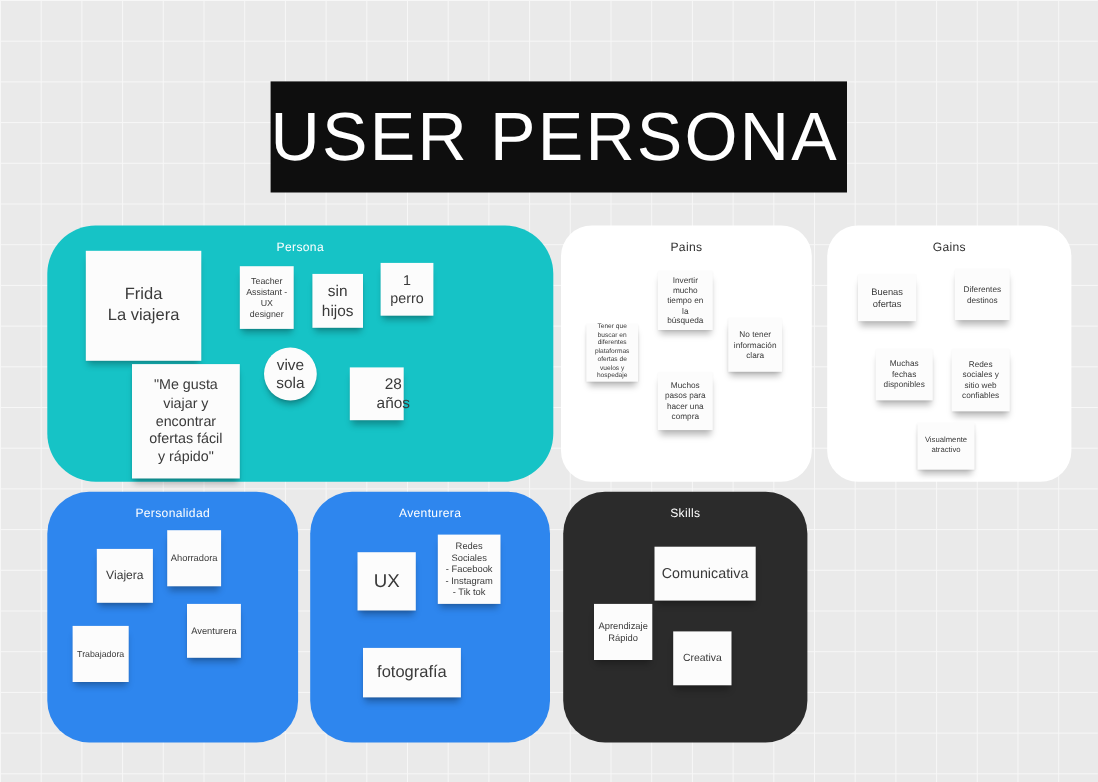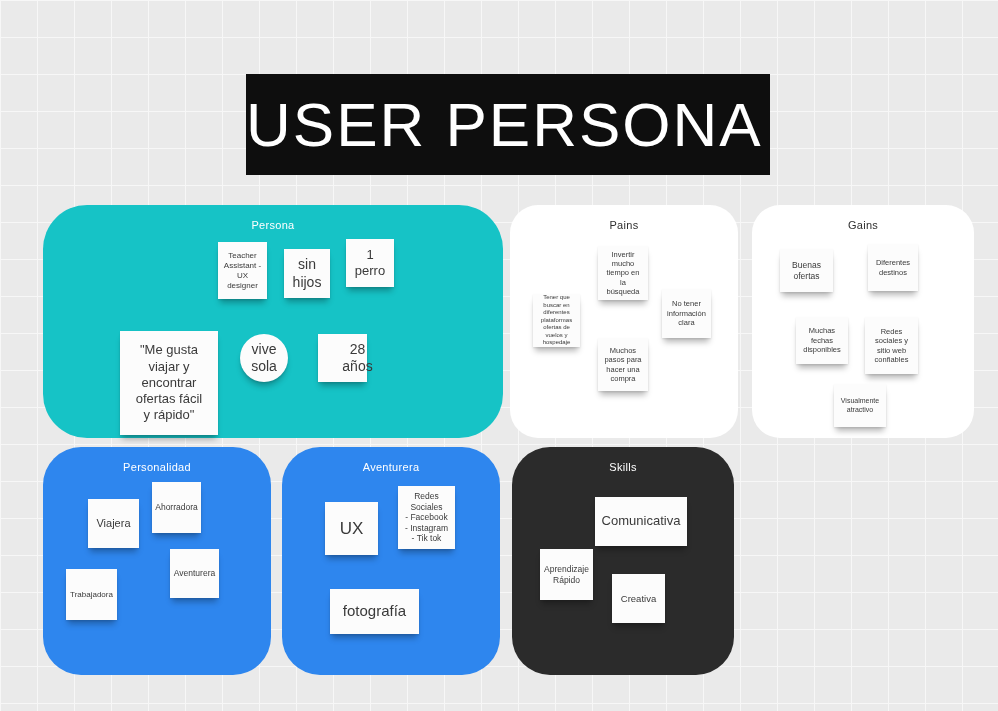--- a/index.html
+++ b/index.html
@@ -45,29 +45,31 @@
 </style>
 </head>
 <body>
 
 <div class="banner" style="background-color: rgb(14, 14, 14);">
   <span>USER PERSONA</span>
 </div>
 
 <div class="panel r-big" style="left: 43px; top: 205px; width: 460px; height: 233px; background-color: rgb(22, 195, 198);">
   <div class="panel-label label-light">Persona</div>
+  <div class="note" style="left:35px; top:23px; width:105px; height:100px; font-size:15px;">Frida
+La viajera</div>
   <div class="note" style="left:175px; top:37px; width:49px; height:57px; font-size:8px;">Teacher
 Assistant -
 UX
 designer</div>
   <div class="note" style="left:241px; top:44px; width:46px; height:49px; font-size:14px;">sin
 hijos</div>
   <div class="note" style="left:303px; top:34px; width:48px; height:48px; font-size:13px;">1
 perro</div>
-  <div class="note" style="left:197px; top:129px; width:48px; height:48px; font-size:14px;border-radius:24px;">vive
+  <div class="note" style="left:197px; top:111px; width:48px; height:48px; font-size:14px;border-radius:24px;">vive
 sola</div>
   <div class="note" style="left:275px; top:129px; width:49px; height:48px; font-size:14px;padding-left:32px;">28
 años</div>
   <div class="note" style="left:77px; top:126px; width:98px; height:104px; font-size:13px;">"Me gusta
 viajar y
 encontrar
 ofertas fácil
 y rápido"</div>
 </div>
 

